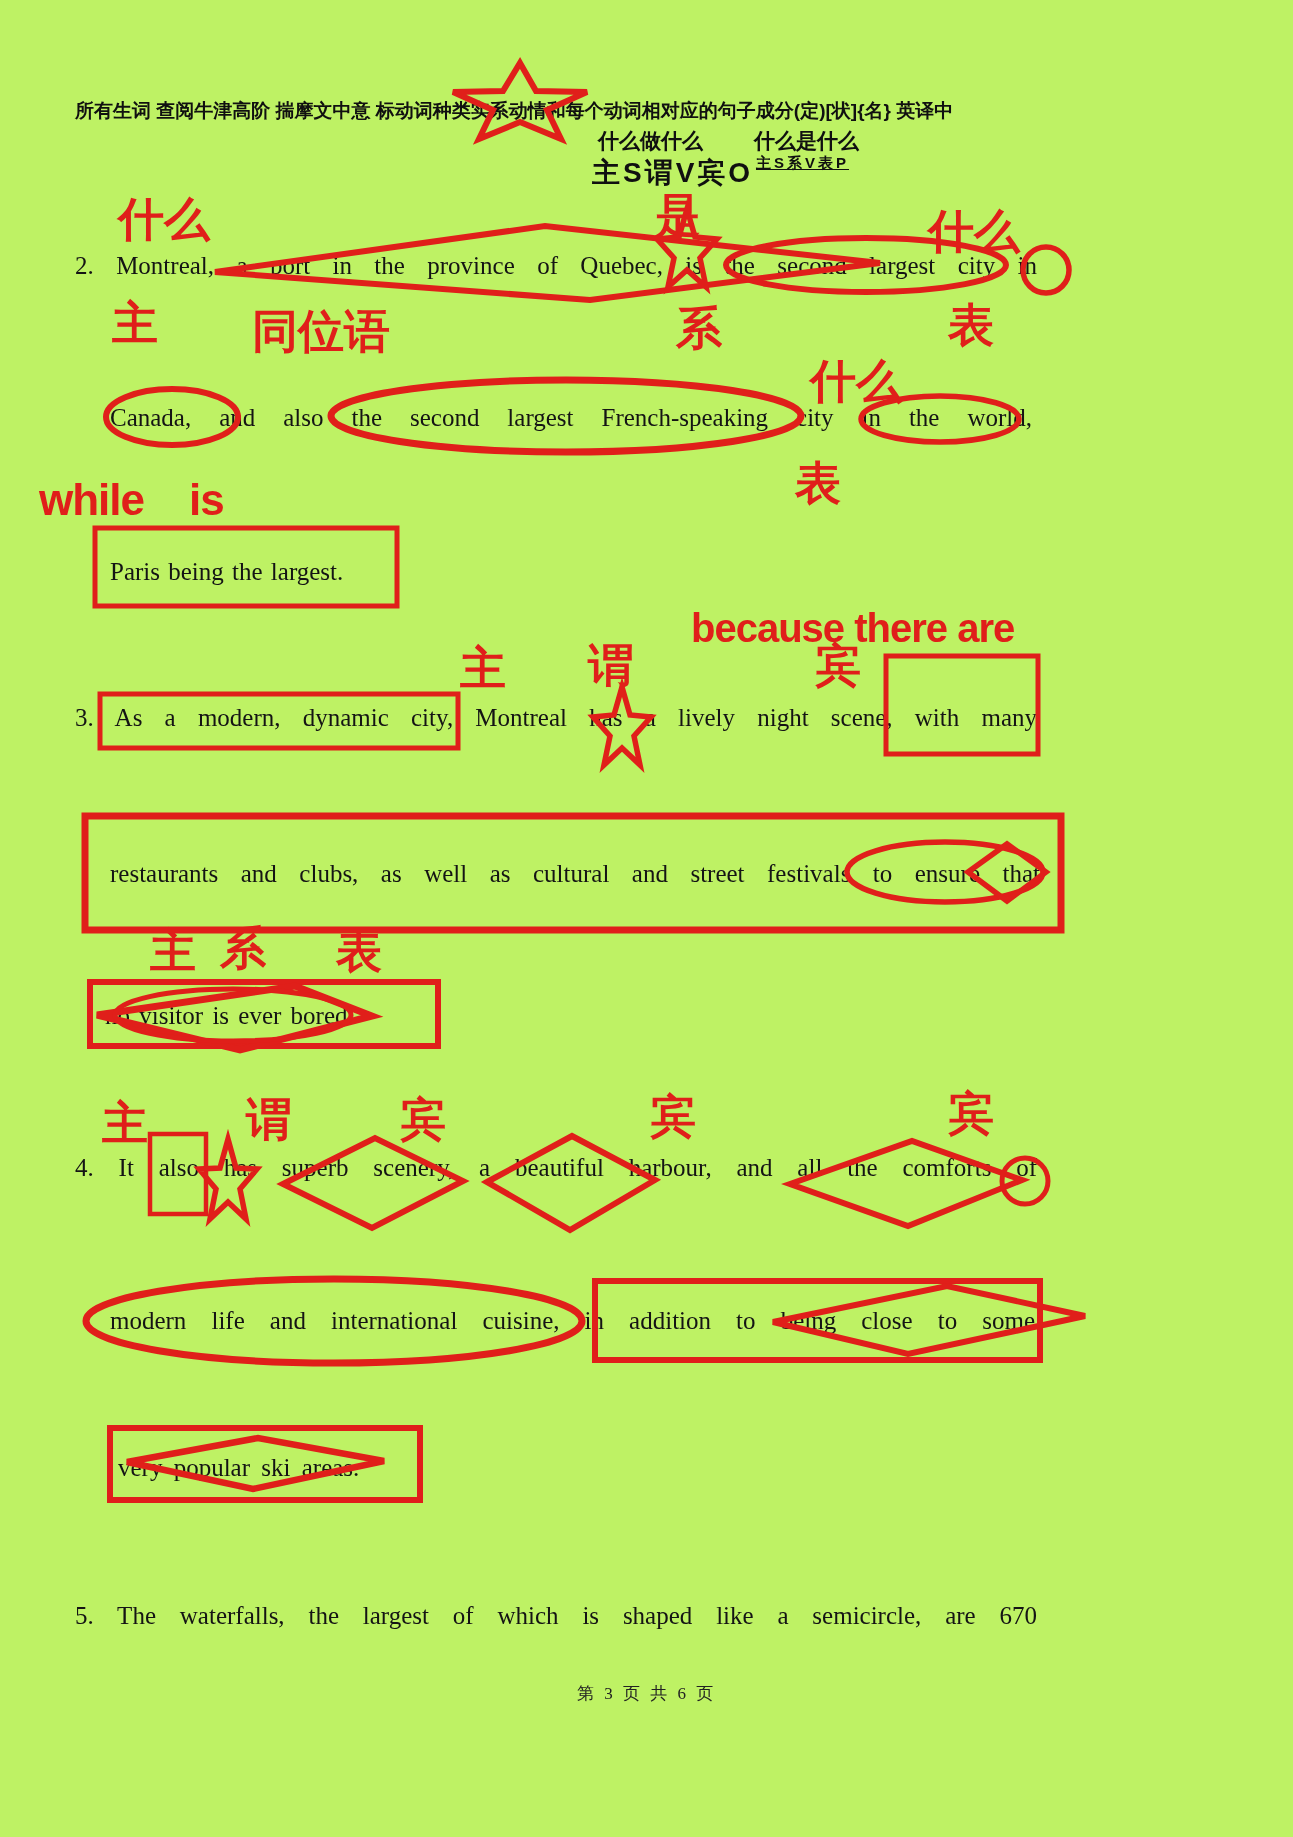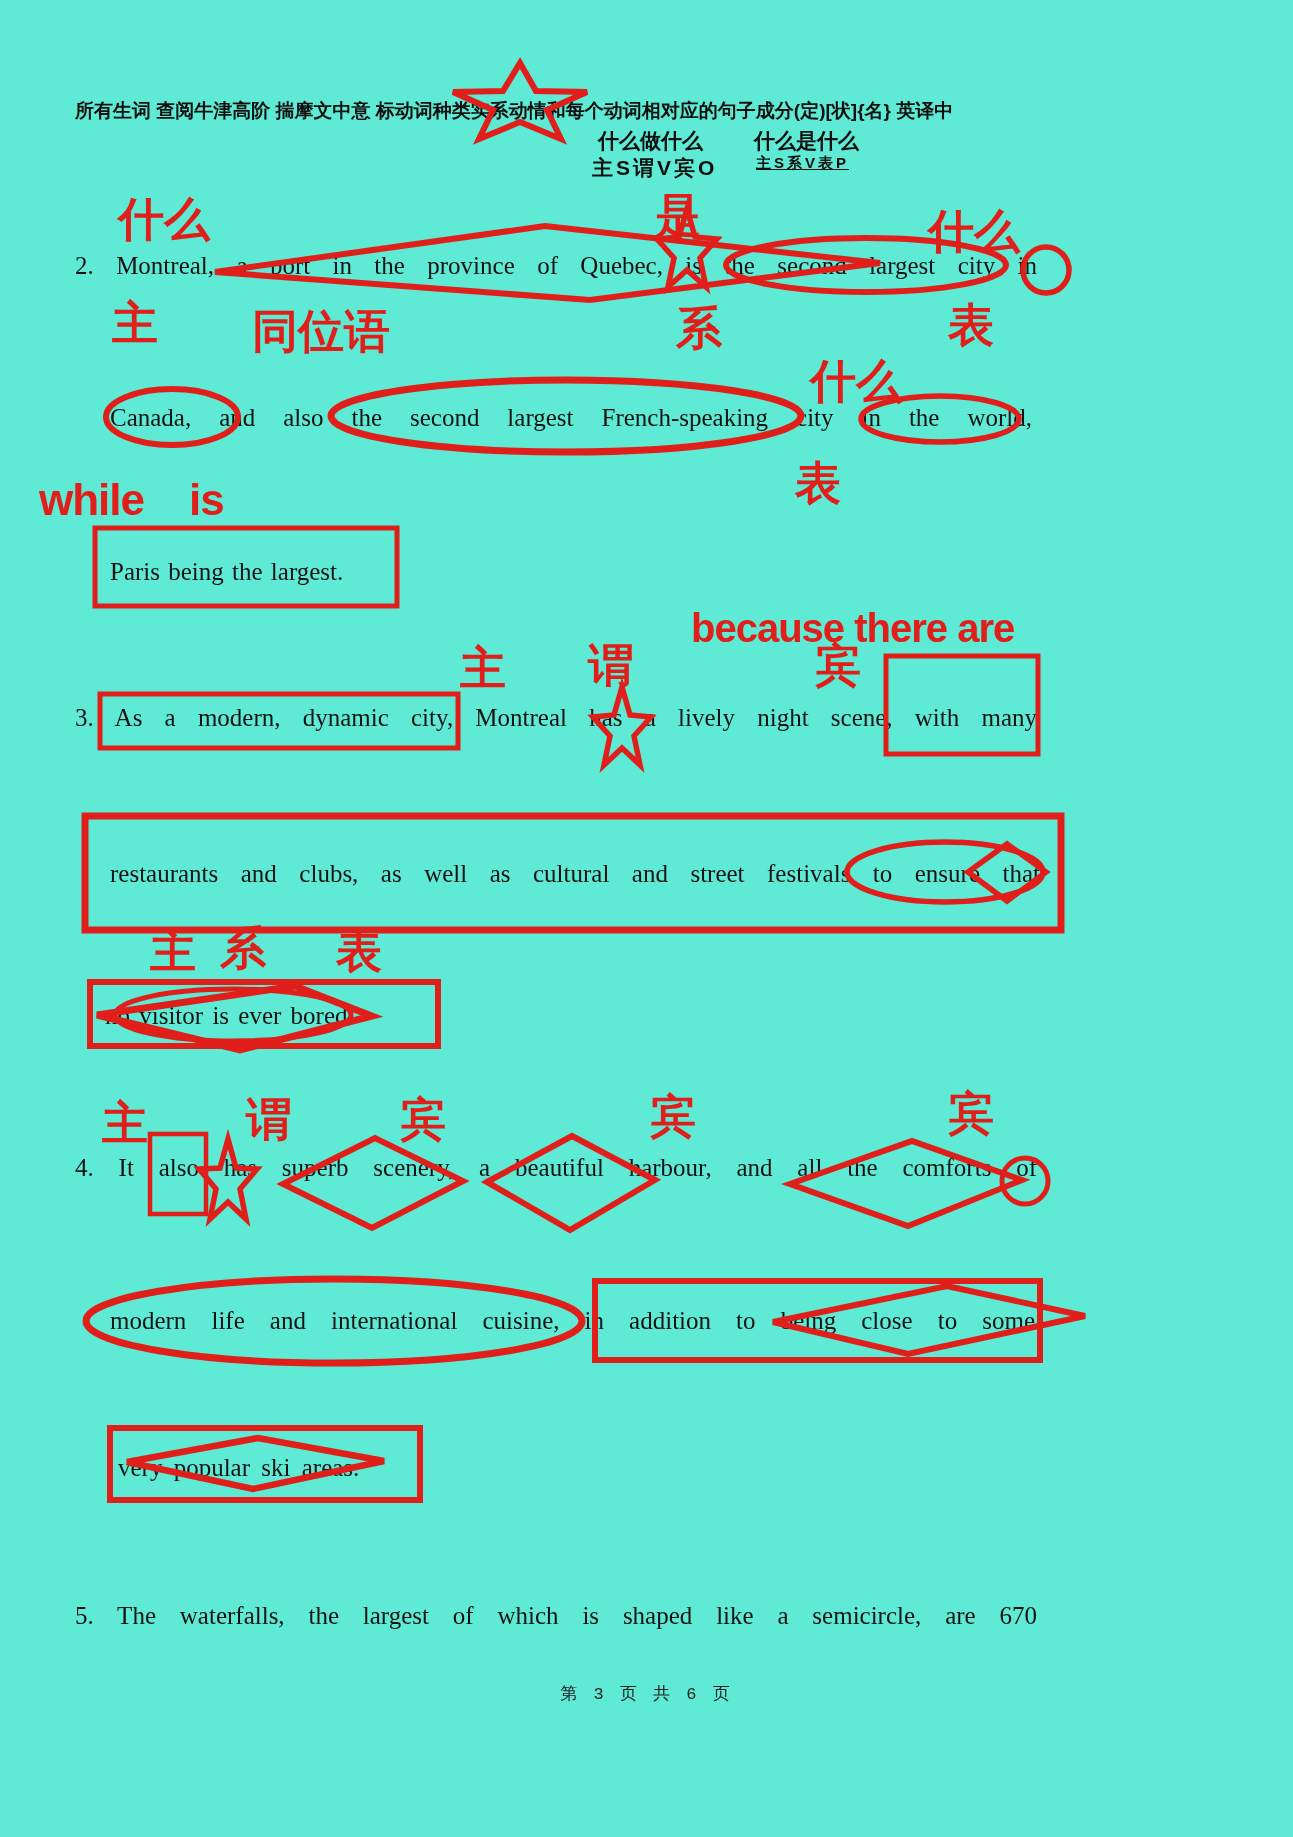--- a/index.html
+++ b/index.html
@@ -1,19 +1,19 @@
 <!DOCTYPE html>
 <html><head>
 <meta charset="utf-8">
 <style>
   html,body{margin:0;padding:0;background:#888;}
   .page{
     position:relative;
     width:1293px;height:1837px;
-    background:#5eead4;
+    background:#bef264;
     margin:0 auto;
     overflow:hidden;
     font-family:"Liberation Sans","DejaVu Sans",sans-serif;
   }
   .hdr{
     position:absolute;
     color:#101010;
     font-weight:bold;
     font-family:"Liberation Sans","DejaVu Sans",sans-serif;
     white-space:nowrap;
@@ -49,37 +49,37 @@
     letter-spacing:-1px;
     margin-left:23px;
   }
   .footer{
     position:absolute;
     left:0;right:0;
     text-align:center;
     color:#222;
     font-size:17px;
     letter-spacing:3px;
-    font-family:Liberation Mono, monospace;
+    font-family:Liberation Serif, serif;
   }
   svg.overlay{
     position:absolute;left:0;top:0;
     pointer-events:none;
   }
   svg.overlay *{fill:none;stroke:#e01f1a;}
 </style>
 </head>
 <body>
 
 <div class="page">
 
   <div class="hdr" style="left:75px;top:98px;font-size:19px;">所有生词 查阅牛津高阶 揣摩文中意 标动词种类实系动情和每个动词相对应的句子成分(定)[状]{名} 英译中</div>
   <div class="hdr" style="left:598px;top:127px;font-size:21px;">什么做什么</div>
   <div class="hdr" style="left:754px;top:127px;font-size:21px;">什么是什么</div>
-  <div class="hdr" style="left:592px;top:154px;font-size:21px;letter-spacing:3px;text-align:right;">主S谓V宾O</div>
+  <div class="hdr" style="left:592px;top:154px;font-size:28px;letter-spacing:3px;text-align:right;">主S谓V宾O</div>
   <div class="hdr" style="left:756px;top:154px;font-size:15px;letter-spacing:3px;text-decoration:underline;">主S系V表P</div>
 
   <div class="body-line jline" style="left:75px;top:250px;width:962px;">2. Montreal, a port in the province of Quebec, is the second largest city in</div>
   <div class="body-line jline" style="left:110px;top:402px;width:922px;">Canada, and also the second largest French-speaking city in the world,</div>
   <div class="body-line" style="left:110px;top:556px;word-spacing:2px;">Paris being the largest.</div>
   <div class="body-line jline" style="left:75px;top:702px;width:962px;">3. As a modern, dynamic city, Montreal has a lively night scene, with many</div>
   <div class="body-line jline" style="left:110px;top:858px;width:930px;">restaurants and clubs, as well as cultural and street festivals to ensure that</div>
   <div class="body-line" style="left:105px;top:1000px;word-spacing:3px;">no visitor is ever bored.</div>
   <div class="body-line jline" style="left:75px;top:1152px;width:962px;">4. It also has superb scenery, a beautiful harbour, and all the comforts of</div>
   <div class="body-line jline" style="left:110px;top:1305px;width:925px;">modern life and international cuisine, in addition to being close to some</div>

